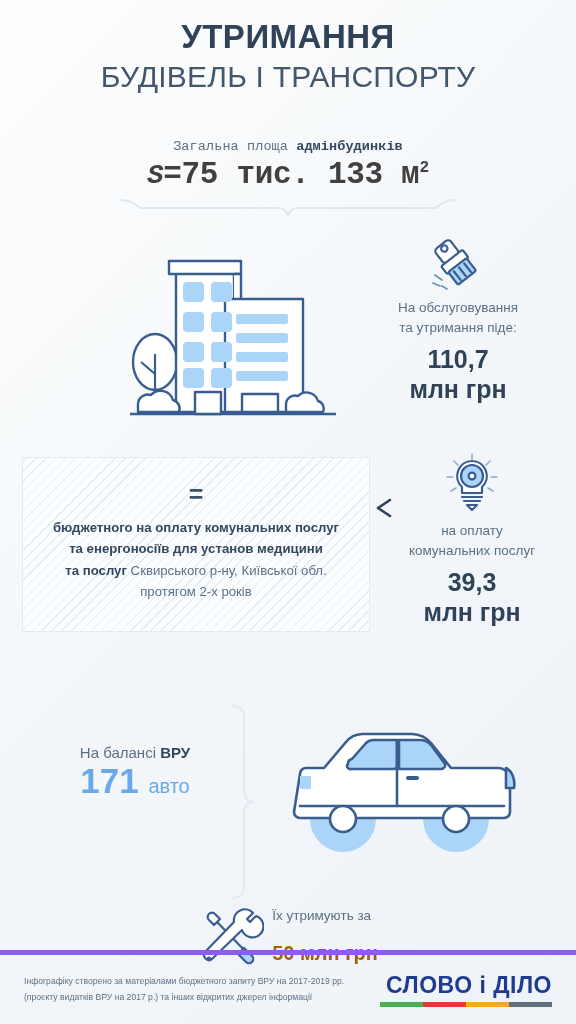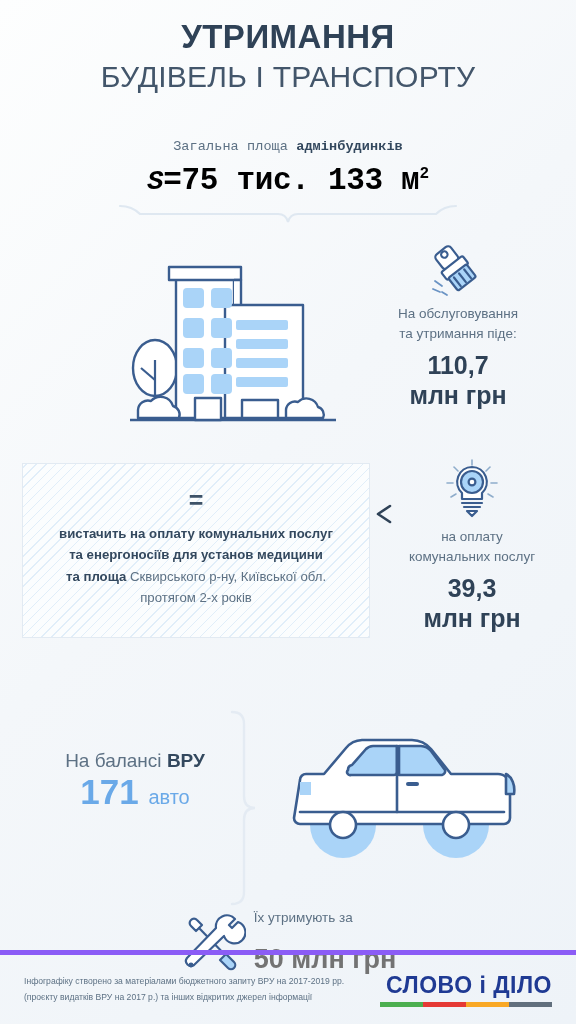--- a/index.html
+++ b/index.html
@@ -22,22 +22,22 @@
   .title-2{
     font-size:30px; font-weight:normal; letter-spacing:.2px;
     color:#43566b; line-height:1.2; margin-top:2px;
   }
 
   
   .area-block{ margin-top:44px; text-align:center;font-family:Liberation Mono, monospace; }
   .area-cap{ font-size:13.5px; color:#5d7184; letter-spacing:.1px; }
   .area-cap b{ color:#33485e; font-weight:bold; }
   .area-val{
-    margin-top:9px; font-size:31px; font-weight:bold;
-    color:#000000; letter-spacing:-.3px;
+    margin-top:3px; font-size:31px; font-weight:bold;
+    color:#404040; letter-spacing:-.3px;
   }
   .area-val .s-italic{ font-style:italic; font-weight:600; font-size:27px; }
   .area-val sup{ font-size:16px; vertical-align:super; }
 
   .brace-down{
     width:340px; height:26px; margin:6px auto 0; position:relative;
   }
   .brace-down svg{ display:block; }
 
   
@@ -80,35 +80,35 @@
   .bulb-icon{ height:62px; }
   .arrow-left{
     position:absolute; left:374px; top:48px; width:62px; height:22px;
   }
 
   
   .row-car{ position:relative; height:205px; margin-top:48px; }
   .bal-col{
     position:absolute; left:40px; top:42px; width:190px; text-align:center;
   }
-  .bal-cap{ font-size:19px; color:#5d7184; }
+  .bal-cap{ font-size:15px; color:#5d7184; }
   .bal-cap b{ color:#33485e; font-weight:bold; }
   .bal-num{ font-size:35px; font-weight:bold; color:#6aa9e8; }
   .bal-num span{ font-size:20px; font-weight:normal; }
   .brace-right{ position:absolute; left:228px; top:0px; }
   .car{ position:absolute; left:278px; top:0px; }
 
   
   .row-tools{
     position:relative; height:72px; margin-top:-6px;
     display:flex; align-items:center; justify-content:center; gap:8px;
   }
   .tools-txt{ text-align:left; }
   .tools-cap{ font-size:13.5px; color:#5d7184; }
-  .tools-num{ font-size:27px; font-weight:bold; color:#737373; margin-top:19px; }
+  .tools-num{ font-size:20px; font-weight:bold; color:#a16207; margin-top:19px; }
 
   
   .footer{
     position:absolute; left:0; bottom:0; width:576px; height:74px;
     border-top:5px solid #8b5cf6;
     display:flex; align-items:center; justify-content:space-between;
     padding:0 24px;
   }
   .foot-txt{ font-size:8.6px; line-height:1.75; color:#5d7184; }
   .logo{ text-align:right; }
@@ -213,23 +213,23 @@
         <div>110,7</div>
         <div>млн грн</div>
       </div>
     </div>
   </div>
 
   <div class="row-hatch">
     <div class="hatch-box">
       <div class="eq-sign">=</div>
       <div class="hatch-txt">
-        <div><b>вистачить на оплату комунальних послуг</b></div>
+        <div><b>бюджетного на оплату комунальних послуг</b></div>
         <div><b>та енергоносіїв для установ медицини</b></div>
-        <div><b>та площа</b><span> Сквирського р-ну, Київської обл.</span></div>
+        <div><b>та послуг</b><span> Сквирського р-ну, Київської обл.</span></div>
         <div><span>протягом 2-х років</span></div>
       </div>
     </div>
 
     <div class="arrow-left">
       <svg width="62" height="22" viewBox="0 0 62 22">
         <defs>
           <linearGradient id="agrad" x1="0" y1="0" x2="1" y2="0">
             <stop offset="0%" stop-color="#2f4257"></stop>
             <stop offset="100%" stop-color="#8aa8c8"></stop>

